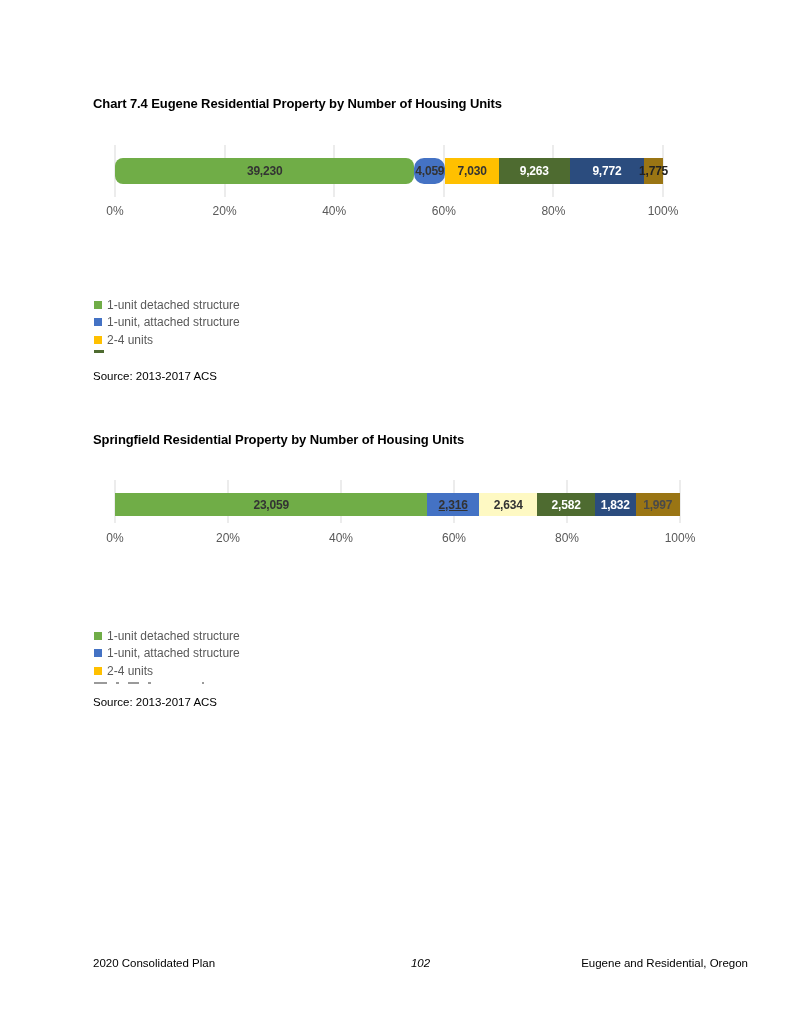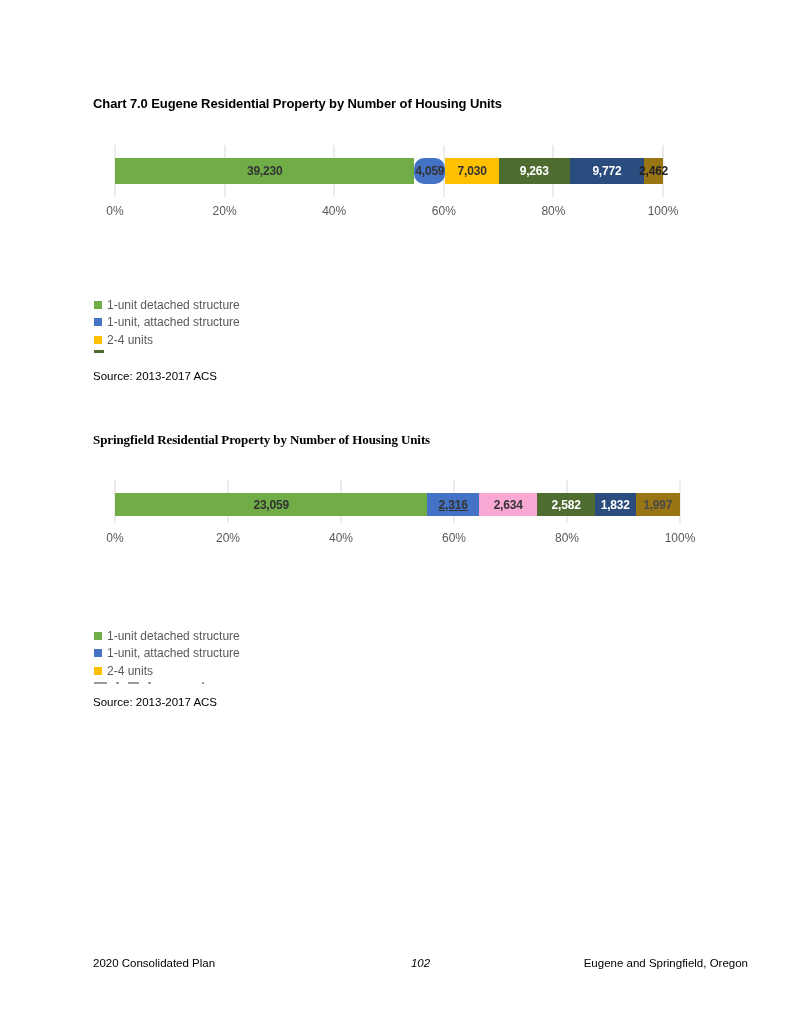--- a/index.html
+++ b/index.html
@@ -36,49 +36,49 @@
   .footer{position:absolute;left:93px;top:957px;width:655px;font-size:11.5px;color:#000;}
   .footer-left{position:absolute;left:0;top:0;white-space:nowrap;}
   .footer-center{position:absolute;left:50%;top:0;transform:translateX(-50%);font-style:italic;}
   .footer-right{position:absolute;right:0;top:0;white-space:nowrap;}
 </style>
 </head>
 <body>
 
 <div class="page">
 
-  <div class="chart-title" style="top:96px;">Chart 7.0 Eugene Residential Property by Number of Housing Units</div>
+  <div class="chart-title" style="top:96px;">Chart 7.4 Eugene Residential Property by Number of Housing Units</div>
 
   <div class="plot" style="left:115px;top:145px;width:548px;height:52px;">
     <div style="position:absolute;inset:0;">
         <div class="gridline" style="left: 0%;"></div>
         <div class="gridline" style="left: 20%;"></div>
         <div class="gridline" style="left: 40%;"></div>
         <div class="gridline" style="left: 60%;"></div>
         <div class="gridline" style="left: 80%;"></div>
         <div class="gridline" style="left: 100%;"></div>
       </div>
     <div class="bar" style="top:13px;height:26px;">
-        <div class="seg" style="width: 54.6257%; background: rgb(112, 173, 71);">
+        <div class="seg" style="width: 54.6257%; background: rgb(112, 173, 71); border-radius: 8px;">
           <span class="seg-label" style="color: rgb(51, 51, 51);">39,230</span>
         </div>
         <div class="seg" style="width: 5.65194%; background: rgb(68, 114, 196); border-radius: 10px;">
           <span class="seg-label" style="color: rgb(51, 51, 51);">4,059</span>
         </div>
         <div class="seg" style="width: 9.7889%; background: rgb(255, 192, 0);">
           <span class="seg-label" style="color: rgb(51, 51, 51);">7,030</span>
         </div>
         <div class="seg" style="width: 12.8982%; background: rgb(78, 107, 48);">
           <span class="seg-label" style="color: rgb(255, 255, 255);">9,263</span>
         </div>
         <div class="seg" style="width: 13.607%; background: rgb(43, 76, 126);">
           <span class="seg-label" style="color: rgb(255, 255, 255);">9,772</span>
         </div>
         <div class="seg" style="width: 3.42821%; background: rgb(154, 117, 20);">
-          <span class="seg-label" style="color: rgb(34, 34, 34);">2,462</span>
+          <span class="seg-label" style="color: rgb(34, 34, 34);">1,775</span>
         </div>
       </div>
     <div class="x-axis" style="left:0;top:59px;width:100%;">
         <span class="tick" style="left: 0%;">0%</span>
         <span class="tick" style="left: 20%;">20%</span>
         <span class="tick" style="left: 40%;">40%</span>
         <span class="tick" style="left: 60%;">60%</span>
         <span class="tick" style="left: 80%;">80%</span>
         <span class="tick" style="left: 100%;">100%</span>
       </div>
@@ -95,39 +95,39 @@
         <div class="legend-row">
           <span class="swatch" style="background: rgb(255, 192, 0);"></span>
           <span class="legend-text">2-4 units</span>
         </div>
         <div class="clip clip1"></div>
       </div>
   </div>
 
   <div class="source" style="top:370px;">Source: 2013-2017 ACS</div>
 
-  <div class="chart-title" style="top:432px;font-family:Liberation Serif, serif;">Springfield Residential Property by Number of Housing Units</div>
+  <div class="chart-title" style="top:432px;">Springfield Residential Property by Number of Housing Units</div>
 
   <div class="plot" style="left:115px;top:480px;width:565px;height:43px;">
     <div style="position:absolute;inset:0;">
         <div class="gridline" style="left: 0%;"></div>
         <div class="gridline" style="left: 20%;"></div>
         <div class="gridline" style="left: 40%;"></div>
         <div class="gridline" style="left: 60%;"></div>
         <div class="gridline" style="left: 80%;"></div>
         <div class="gridline" style="left: 100%;"></div>
       </div>
     <div class="bar" style="top:13px;height:23px;">
         <div class="seg" style="width: 55.2857%; background: rgb(112, 173, 71);">
           <span class="seg-label" style="color: rgb(51, 51, 51);">23,059</span>
         </div>
         <div class="seg" style="width: 9.11524%; background: rgb(68, 114, 196);">
           <span class="seg-label" style="color: rgb(51, 51, 51); text-decoration: underline;">2,316</span>
         </div>
-        <div class="seg" style="width: 10.3668%; background: #f9a8d4;">
+        <div class="seg" style="width: 10.3668%; background: #fef9c3;">
           <span class="seg-label" style="color: rgb(51, 51, 51);">2,634</span>
         </div>
         <div class="seg" style="width: 10.1622%; background: rgb(78, 107, 48); text-align: center;">
           <span class="seg-label" style="color: rgb(255, 255, 255);">2,582</span>
         </div>
         <div class="seg" style="width: 7.21033%; background: rgb(43, 76, 126);">
           <span class="seg-label" style="color: rgb(255, 255, 255);">1,832</span>
         </div>
         <div class="seg" style="width: 7.85973%; background: rgb(154, 117, 20);">
           <span class="seg-label" style="color: rgb(74, 74, 74);">1,997</span>
@@ -163,16 +163,16 @@
           <span style="width:2px;margin-left:42px"></span>
       </div>
       </div>
   </div>
 
   <div class="source" style="top:696px;">Source: 2013-2017 ACS</div>
 
   <div class="footer">
     <span class="footer-left">2020 Consolidated Plan</span>
     <span class="footer-center">102</span>
-    <span class="footer-right">Eugene and Springfield, Oregon</span>
+    <span class="footer-right">Eugene and Residential, Oregon</span>
   </div>
 
 </div>
 
 </body></html>

